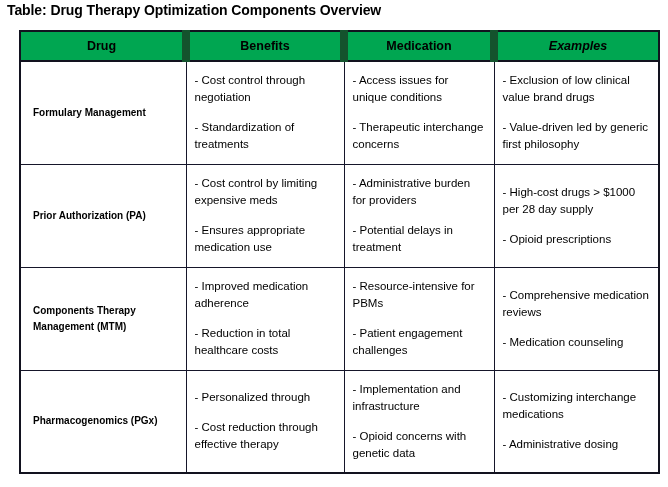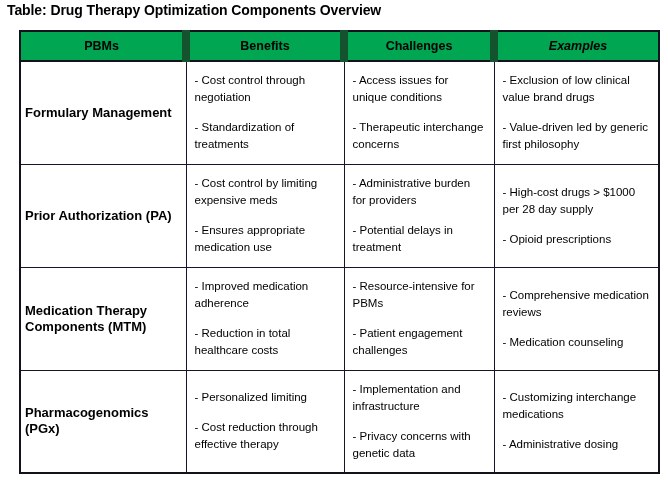--- a/index.html
+++ b/index.html
@@ -79,23 +79,23 @@
     box-sizing: border-box;
     height: 103px;
     margin-top: 37px;
   }
   tbody tr:first-child td { border-top: none; }
   tbody td:first-child { border-left: none; }
   tbody td:last-child  { border-right: none; }
 
   td.name-cell {
     font-weight: bold;
-    font-size: 13px;
+    font-size: 10px;
     line-height: 16px;
-    padding-left: 4px;
+    padding-left: 12px;
   }
 
   .bullet-list {
     display: block;
   }
   .bullet-item {
     display: block;
     margin: 0;
   }
   .bullet-gap {
@@ -113,23 +113,23 @@
   <div class="table-wrap">
     <table class="data-table">
       <colgroup>
         <col class="c-name">
           <col class="c-ben">
           <col class="c-chal">
           <col class="c-ex">
       </colgroup>
       <thead>
         <tr>
-          <th>PBMs</th>
+          <th>Drug</th>
           <th>Benefits</th>
-          <th>Challenges</th>
+          <th>Medication</th>
           <th>Examples</th>
         </tr>
       </thead>
       <tbody>
 
         <tr>
           <td class="name-cell">Formulary Management</td>
           <td>
             <span class="bullet-list">
               <span class="bullet-item">- Cost control through negotiation</span>
@@ -172,21 +172,21 @@
           <td>
             <span class="bullet-list">
               <span class="bullet-item">- High-cost drugs &gt; $1000 per 28 day supply</span>
               <span class="bullet-gap"></span>
               <span class="bullet-item">- Opioid prescriptions</span>
             </span>
           </td>
         </tr>
 
         <tr>
-          <td class="name-cell">Medication Therapy Components (MTM)</td>
+          <td class="name-cell">Components Therapy Management (MTM)</td>
           <td>
             <span class="bullet-list">
               <span class="bullet-item">- Improved medication adherence</span>
               <span class="bullet-gap"></span>
               <span class="bullet-item">- Reduction in total healthcare costs</span>
             </span>
           </td>
           <td>
             <span class="bullet-list">
               <span class="bullet-item">- Resource-intensive for PBMs</span>
@@ -200,30 +200,30 @@
               <span class="bullet-gap"></span>
               <span class="bullet-item">- Medication counseling</span>
             </span>
           </td>
         </tr>
 
         <tr>
           <td class="name-cell">Pharmacogenomics (PGx)</td>
           <td>
             <span class="bullet-list">
-              <span class="bullet-item">- Personalized limiting</span>
+              <span class="bullet-item">- Personalized through</span>
               <span class="bullet-gap"></span>
               <span class="bullet-item">- Cost reduction through effective therapy</span>
             </span>
           </td>
           <td>
             <span class="bullet-list">
               <span class="bullet-item">- Implementation and infrastructure</span>
               <span class="bullet-gap"></span>
-              <span class="bullet-item">- Privacy concerns with genetic data</span>
+              <span class="bullet-item">- Opioid concerns with genetic data</span>
             </span>
           </td>
           <td>
             <span class="bullet-list">
               <span class="bullet-item">- Customizing interchange medications</span>
               <span class="bullet-gap"></span>
               <span class="bullet-item">- Administrative dosing</span>
             </span>
           </td>
         </tr>

